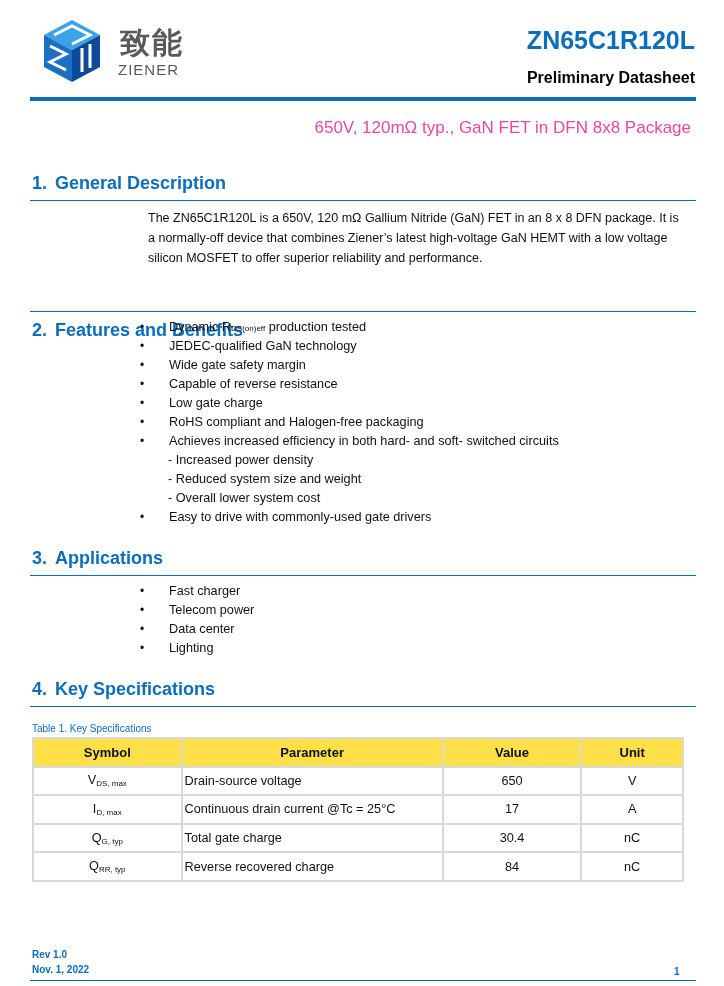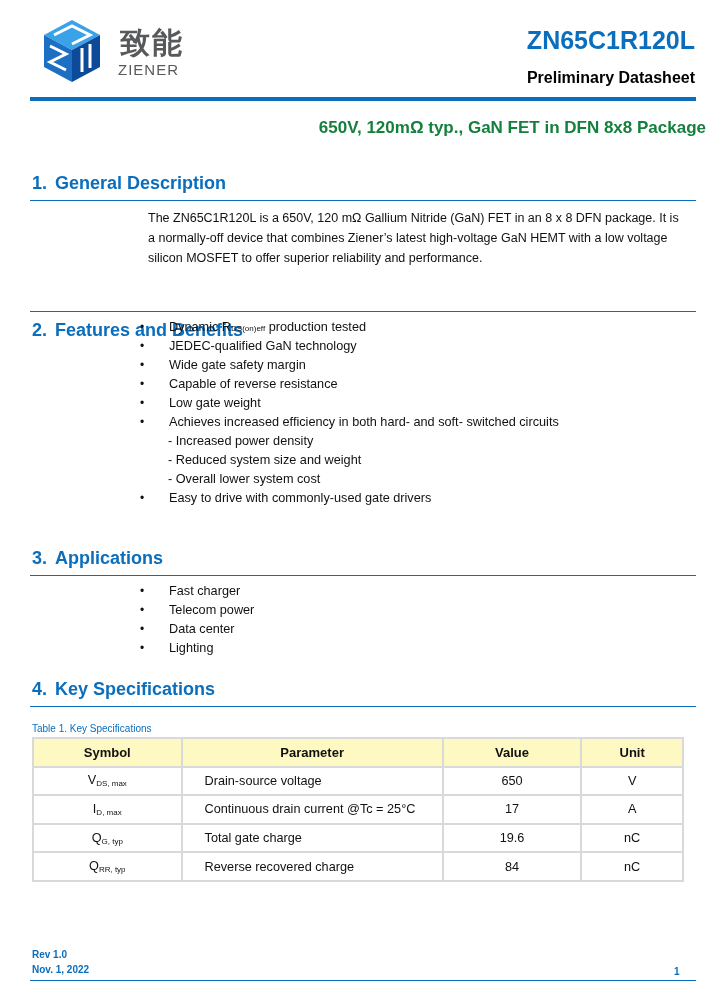--- a/index.html
+++ b/index.html
@@ -7,41 +7,41 @@
   body { position: relative; font-family: "Liberation Sans", sans-serif; color: #000; }
 
   .logo { position: absolute; left: 44px; top: 20px; width: 56px; height: 62px; }
   .logo-cn { position: absolute; left: 120px; top: 28px; font-size: 30px; font-weight: bold; color: #58595b; letter-spacing: 2px; line-height: 1; font-family: Liberation Serif, serif; }
   .logo-en { position: absolute; left: 118px; top: 62px; font-size: 15px; color: #58595b; letter-spacing: 1px; line-height: 1; }
 
   .part-number { position: absolute; right: 29px; top: 28px; font-size: 25px; font-weight: bold; color: #0a6ebd; line-height: 1; }
   .datasheet-type { position: absolute; right: 29px; top: 70px; font-size: 16px; font-weight: bold; color: #000; line-height: 1; }
   .top-rule { position: absolute; left: 30px; top: 97px; width: 666px; height: 4px; background: #0a6ebd; }
 
-  .subtitle { position: absolute; right: 18px; top: 119px; font-size: 17px; font-weight: bold; color: #15803d; line-height: 1; }
+  .subtitle { position: absolute; right: 33px; top: 119px; font-size: 17px; font-weight: normal; color: #ec4899; line-height: 1; }
 
   .section-title { position: absolute; left: 32px; font-size: 18px; font-weight: bold; color: #0a6ebd; line-height: 1; }
   .section-title .num { margin-right: 8px; }
   .section-rule { position: absolute; left: 30px; width: 666px; height: 1px; background: #0a6ebd; }
 
   .desc { position: absolute; left: 148px; top: 208px; width: 536px; font-size: 12.5px; line-height: 20px; color: #111; }
 
   .blist { position: absolute; left: 140px; list-style: none; font-size: 12.7px; color: #111; }
   .blist li { position: relative; height: 19px; line-height: 19px; padding-left: 29px; }
   .blist li.bullet::before { content: "•"; position: absolute; left: 0; top: 0; font-size: 12px; }
   .blist li.sub { padding-left: 28px; }
   .sub-r { font-size: 8px; }
 
   .caption { position: absolute; left: 32px; top: 723px; font-size: 10px; color: #0a6ebd; }
 
   table.specs { position: absolute; left: 32px; top: 737px; width: 652px; border-collapse: collapse; font-size: 12.7px; color: #111; }
   table.specs th, table.specs td { border: 2px solid #d9d9d9; height: 28.6px; }
-  table.specs th { background: #fef9c3; font-weight: bold; text-align: center; font-size: 13px; }
+  table.specs th { background: #fde047; font-weight: bold; text-align: center; font-size: 13px; }
   table.specs td { text-align: center; }
-  table.specs td.param { text-align: left; padding-left: 22px; }
+  table.specs td.param { text-align: left; padding-left: 2px; }
   .sym-sub { font-size: 8px; vertical-align: -2px; }
   .col1 { width: 149px; } .col2 { width: 262px; } .col3 { width: 139px; } .col4 { width: 102px; }
 
   .rev { position: absolute; left: 32px; top: 950px; font-size: 10px; font-weight: bold; color: #0a6ebd; line-height: 1; }
   .date { position: absolute; left: 32px; top: 965px; font-size: 10px; font-weight: bold; color: #0a6ebd; line-height: 1; }
   .page-num { position: absolute; left: 674px; top: 967px; font-size: 10px; font-weight: bold; color: #0a6ebd; line-height: 1; }
   .bottom-rule { position: absolute; left: 30px; top: 980px; width: 666px; height: 1px; background: #0a6ebd; }
 </style>
 </head>
 <body>
@@ -71,21 +71,22 @@
 
 <div class="section-title" style="top:285px;margin-top:36px;">
   <span class="num">2.</span><span>Features and Benefits</span>
 </div>
 <div class="section-rule" style="top:311px;"></div>
 <ul class="blist" style="top:318px;">
   <li class="bullet"><span>Dynamic R</span><span class="sub-r">DS(on)eff</span><span> production tested</span></li>
   <li class="bullet">JEDEC-qualified GaN technology</li>
   <li class="bullet">Wide gate safety margin</li>
   <li class="bullet">Capable of reverse resistance</li>
-  <li class="bullet">Low gate weight</li>
+  <li class="bullet">Low gate charge</li>
+  <li class="bullet">RoHS compliant and Halogen-free packaging</li>
   <li class="bullet">Achieves increased efficiency in both hard- and soft- switched circuits</li>
   <li class="sub">- Increased power density</li>
   <li class="sub">- Reduced system size and weight</li>
   <li class="sub">- Overall lower system cost</li>
   <li class="bullet">Easy to drive with commonly-used gate drivers</li>
 </ul>
 
 <div class="section-title" style="top:549px;">
   <span class="num">3.</span><span>Applications</span>
 </div>
@@ -121,21 +122,21 @@
     </tr>
     <tr>
       <td><span>I</span><span class="sym-sub">D, max</span></td>
       <td class="param">Continuous drain current @Tc = 25°C</td>
       <td>17</td>
       <td>A</td>
     </tr>
     <tr>
       <td><span>Q</span><span class="sym-sub">G, typ</span></td>
       <td class="param">Total gate charge</td>
-      <td>19.6</td>
+      <td>30.4</td>
       <td>nC</td>
     </tr>
     <tr>
       <td><span>Q</span><span class="sym-sub">RR, typ</span></td>
       <td class="param">Reverse recovered charge</td>
       <td>84</td>
       <td>nC</td>
     </tr>
   </tbody>
 </table>

